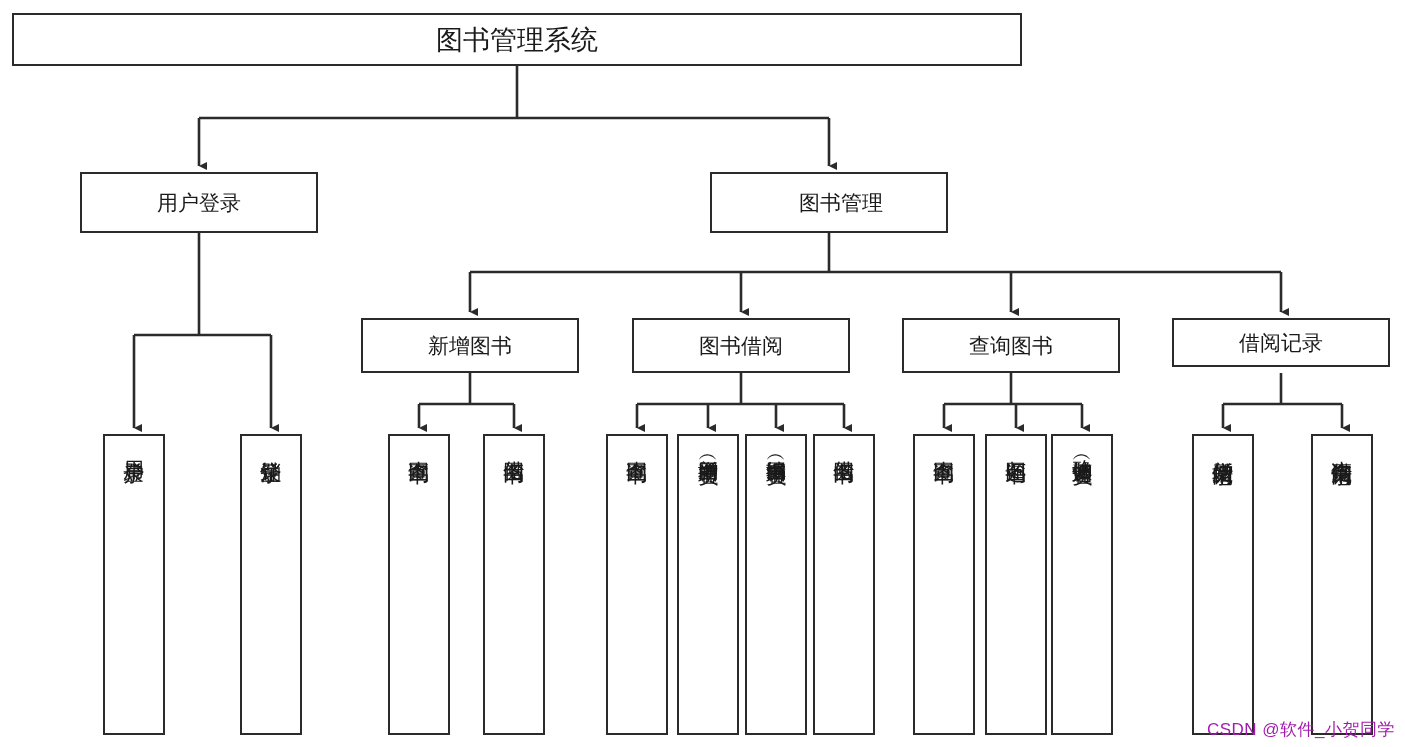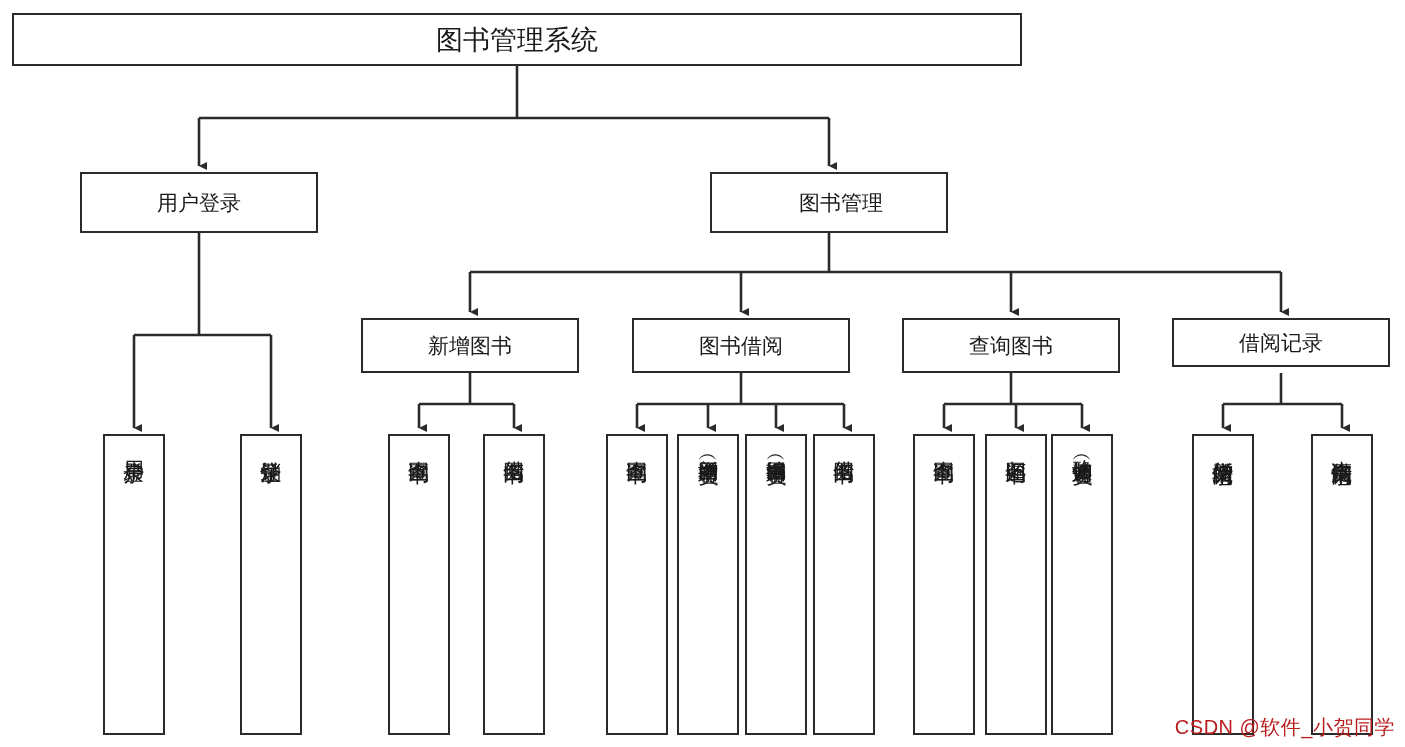--- a/index.html
+++ b/index.html
@@ -56,22 +56,22 @@
     color: #1a1a1a;
   }
   .leaf.tall .leaf-label {
     font-size: 20px;
     line-height: 1.18;
   }
   #watermark {
     position: absolute;
     right: 10px;
     bottom: 6px;
-    font-size: 20px;
-    color: #b91c1c;
+    font-size: 17px;
+    color: #a21caf;
     white-space: nowrap;
     letter-spacing: 0.5px;
   }
 </style>
 </head>
 <body>
 
 <div id="diagram-root">
 
   <svg id="edge-layer" viewBox="0 0 1405 747" xmlns="http://www.w3.org/2000/svg">

